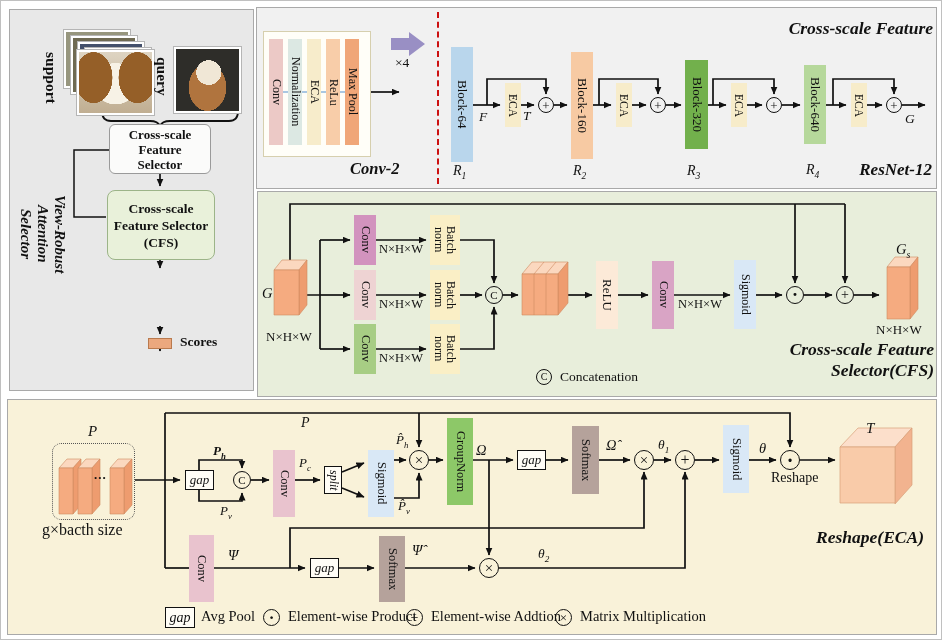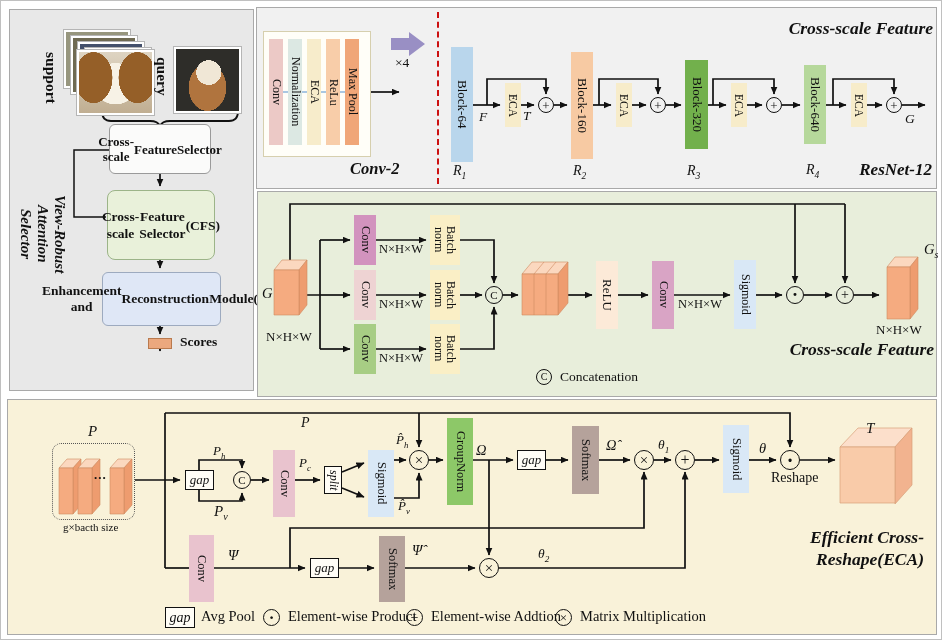--- a/index.html
+++ b/index.html
@@ -14,21 +14,21 @@
   .lbl{position:absolute;white-space:nowrap;line-height:1.05;}
   .math{font-style:italic;}
   .b{font-weight:bold;}
   sub{font-size:68%;line-height:0;}
   .vt{writing-mode:vertical-rl;text-orientation:mixed;}
   .vt span{display:block;}
   .vbox{position:absolute;display:flex;align-items:center;justify-content:center;text-align:center;}
   .op{position:absolute;border:1.7px solid #111;border-radius:50%;display:flex;align-items:center;justify-content:center;
       line-height:1;background:transparent;box-sizing:border-box;}
   .wbox{position:absolute;background:#fffdf6;border:1.4px solid #111;display:flex;align-items:center;justify-content:center;box-sizing:border-box;}
-  .flowbox{position:absolute;border-radius:6px;border:1px solid #9a9a9a;display:flex;flex-direction:row;align-items:center;
+  .flowbox{position:absolute;border-radius:6px;border:1px solid #9a9a9a;display:flex;flex-direction:column;align-items:center;
       justify-content:center;font-weight:bold;text-align:center;box-sizing:border-box;}
   .photo{position:absolute;border:2px solid #fff;outline:1px solid #b5b5b5;box-sizing:border-box;}
   .tick{position:absolute;width:5px;height:2px;background:#a9c7e2;}
 </style>
 </head>
 <body>
 
 <div class="fig">
 
   <div class="panel p-left">
@@ -80,25 +80,20 @@
       <span>Feature</span>
       <span>Selector</span>
     </div>
 
     <div class="flowbox" style="left:97px;top:180px;width:108px;height:70px;background:#e9f1da;border-color:#9cb488;font-size:13.5px;line-height:17px;border-radius:8px;">
       <span>Cross-scale</span>
       <span>Feature Selector</span>
       <span>(CFS)</span>
     </div>
 
-    <div class="flowbox" style="left:92px;top:262px;width:119px;height:54px;background:#dfe7f6;border-color:#9daabf;font-size:13.5px;line-height:16px;">
-      <span>Enhancement and</span>
-      <span>Reconstruction</span>
-      <span>Module(ER)</span>
-    </div>
 
     <div style="position:absolute;left:138px;top:328px;width:24px;height:11px;background:#eba87e;border:1px solid #b97a4e;box-sizing:border-box;"></div>
     <span class="lbl b" style="left:170px;top:325px;font-size:13.5px;">Scores</span>
 
   </div>
 
   <div class="panel p-top">
     <svg width="681" height="182">
       <defs>
         <marker id="abT" markerUnits="userSpaceOnUse" markerWidth="9" markerHeight="8" refX="7.5" refY="3.5" orient="auto">
@@ -305,30 +300,31 @@
         <span class="vt" style="font-size:12px;">Sigmoid</span>
       </div>
 
     <span class="op" style="left:528px;top:94px;width:18px;height:18px;font-size:18px;font-weight:bold;">
         <span>·</span>
       </span>
     <span class="op" style="left:578px;top:94px;width:18px;height:18px;font-size:14px;">
         <span>+</span>
       </span>
 
-    <span class="lbl math" style="left:638px;top:50px;font-size:14.5px;margin-left:28px;"><span>G</span><sub>s</sub></span>
+    <span class="lbl math" style="left:638px;top:50px;font-size:14.5px;"><span>G</span><sub>s</sub></span>
     <span class="lbl" style="left:618px;top:131px;font-size:13px;">N×H×W</span>
 
     <span class="op" style="left:278px;top:177px;width:16px;height:16px;font-size:10px;">
         <span>C</span>
       </span>
     <span class="lbl" style="left:302px;top:178px;font-size:13.5px;">Concatenation</span>
 
     <div class="lbl b math" style="left:400px;top:147px;width:276px;text-align:right;font-size:17.5px;line-height:21px;">
       <div>Cross-scale Feature</div>
+      <div>Selector(CFS)</div>
     </div>
   </div>
 
   <div class="panel p-bot">
     <svg width="930" height="236">
       <defs>
         <marker id="abB" markerUnits="userSpaceOnUse" markerWidth="9" markerHeight="8" refX="7.5" refY="3.5" orient="auto">
           <path d="M0,0 L8,3.5 L0,7 Z" fill="#111"></path>
         </marker>
       </defs>
@@ -375,29 +371,29 @@
       <g stroke="#d9a07a" stroke-width="0.7">
         <path d="M832,47 l18,-19 h54 l-17,19 z" fill="#fcdfcb"></path>
         <path d="M887,47 l17,-19 v57 l-17,19 z" fill="#f2b38f"></path>
         <path d="M832,47 h55 v56 h-55 z" fill="#f9cba9"></path>
       </g>
     </svg>
 
     <div style="position:absolute;left:44px;top:43px;width:83px;height:77px;border:1.6px dotted #555;border-radius:9px;box-sizing:border-box;"></div>
     <span class="lbl b" style="left:86px;top:68px;font-size:13px;letter-spacing:1px;">...</span>
     <span class="lbl math" style="left:80px;top:24px;font-size:15px;">P</span>
-    <span class="lbl" style="left:55px;top:122px;font-size:11px;">g×bacth size</span>
+    <span class="lbl" style="left:34px;top:122px;font-size:16px;">g×bacth size</span>
 
     <span class="lbl math" style="left:293px;top:16px;font-size:14px;">P</span>
 
     <div class="wbox" style="left:177px;top:70px;width:29px;height:20px;">
         <span class="math" style="font-size:13px;">gap</span>
       </div>
-    <span class="lbl math" style="left:205px;top:44px;font-size:13px;"><span>P</span><sub>h</sub></span>
-    <span class="lbl math" style="left:206px;top:104px;font-size:15px;"><span>P</span><sub>v</sub></span>
+    <span class="lbl math" style="left:205px;top:44px;font-size:13px;font-weight:bold;"><span>P</span><sub>h</sub></span>
+    <span class="lbl math" style="left:212px;top:104px;font-size:13px;"><span>P</span><sub>v</sub></span>
     <span class="op" style="left:225px;top:71px;width:18px;height:18px;font-size:11px;">
         <span>C</span>
       </span>
 
     <div class="vbox" style="left:265px;top:50px;width:22px;height:67px;background:#e9c3ce;">
         <span class="vt" style="font-size:12.5px;">Conv</span>
       </div>
     <span class="lbl math" style="left:291px;top:56px;font-size:13px;"><span>P</span><sub>c</sub></span>
     <div class="wbox" style="left:316px;top:66px;width:18px;height:28px;">
         <span class="vt math" style="font-size:12px;">split</span>
@@ -467,17 +463,16 @@
     <span class="op" style="left:398px;top:209px;width:17px;height:17px;font-size:14px;">
         <span>+</span>
       </span>
     <span class="lbl" style="left:423px;top:209px;font-size:14.5px;">Element-wise Addtion</span>
     <span class="op" style="left:547px;top:209px;width:17px;height:17px;font-size:13px;">
         <span>×</span>
       </span>
     <span class="lbl" style="left:572px;top:209px;font-size:14.5px;">Matrix Multiplication</span>
 
     <div class="lbl b math" style="left:640px;top:126px;width:276px;text-align:right;font-size:17.5px;line-height:22px;">
-      <div>Efficient Cross-</div>
       <div>Reshape(ECA)</div>
     </div>
   </div>
 </div>
 
 </body></html>

